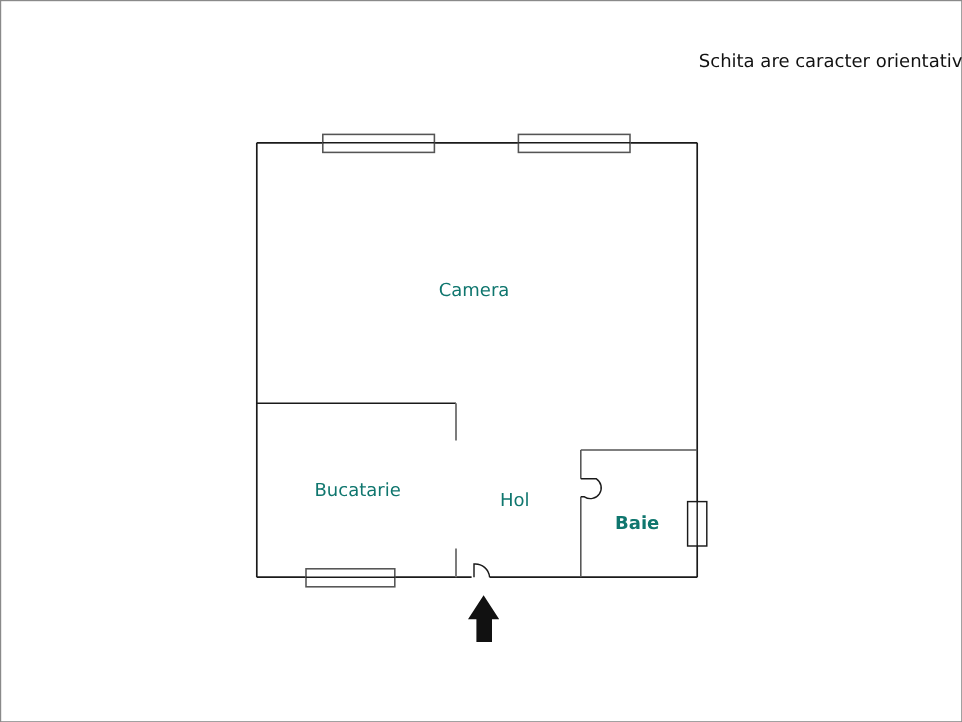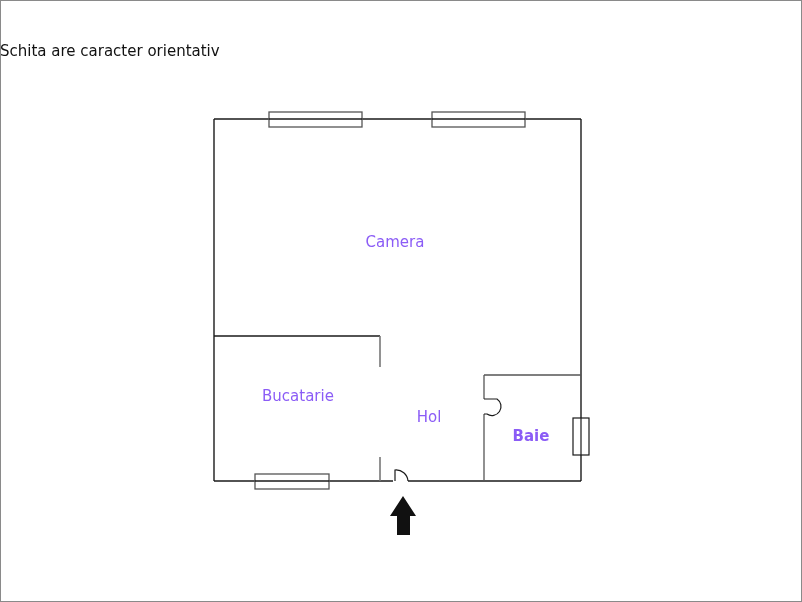--- a/index.html
+++ b/index.html
@@ -1,20 +1,20 @@
 <!DOCTYPE html>
 <html><head>
 <meta charset="utf-8">
 <style>
   html, body { margin: 0; padding: 0; background: #ffffff; }
   body { width: 802px; height: 602px; position: relative; overflow: hidden; font-family: "DejaVu Sans", sans-serif; }
   .frame { position: absolute; left: 0; top: 0; width: 800px; height: 600px; border: 1px solid #8a8a8a; }
-  .title { position: absolute; left: 0; width: 802px; top: 42px; text-align: left; font-size: 15px; color: #111; letter-spacing: 0; }
+  .title { position: absolute; left: 0; width: 802px; top: 42px; text-align: right; font-size: 15px; color: #111; letter-spacing: 0; }
   svg.plan { position: absolute; left: 0; top: 0; }
-  .label { position: absolute; font-size: 15px; color: #8b5cf6; white-space: nowrap; transform: translate(-50%, -50%); }
+  .label { position: absolute; font-size: 15px; color: #0f766e; white-space: nowrap; transform: translate(-50%, -50%); }
 </style>
 </head>
 <body>
 
 <div class="frame"></div>
 
 <div class="title">Schita are caracter orientativ</div>
 
 <svg class="plan" width="802" height="602" viewBox="0 0 802 602">
 
@@ -59,15 +59,15 @@
     <rect x="573" y="418" width="16" height="37"></rect>
     <line x1="581" y1="418" x2="581" y2="455"></line>
   </g>
 
   <path d="M395 481 L395 470 A 12 12 0 0 1 408 481" stroke="#1a1a1a" stroke-width="1.2" fill="none"></path>
 
   <path d="M403 496 L416 516 L410 516 L410 535 L397 535 L397 516 L390 516 Z" fill="#111"></path>
 </svg>
 
 <div class="label" style="left:395px; top:242px;">Camera</div>
-<div class="label" style="left:298px; top:396px;">Bucatarie</div>
+<div class="label" style="left:298px; top:408px;">Bucatarie</div>
 <div class="label" style="left:429px; top:417px;">Hol</div>
 <div class="label" style="left:531px; top:436px;font-weight:bold;">Baie</div>
 
 </body></html>

